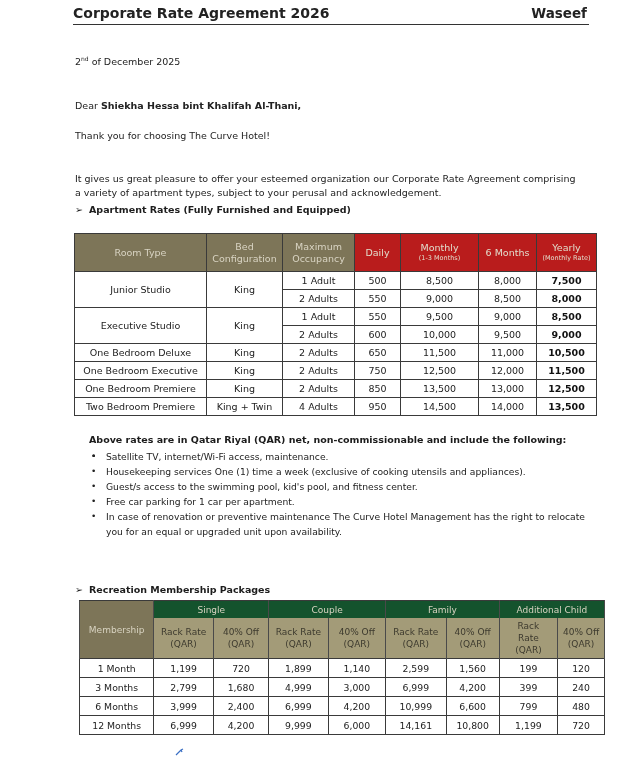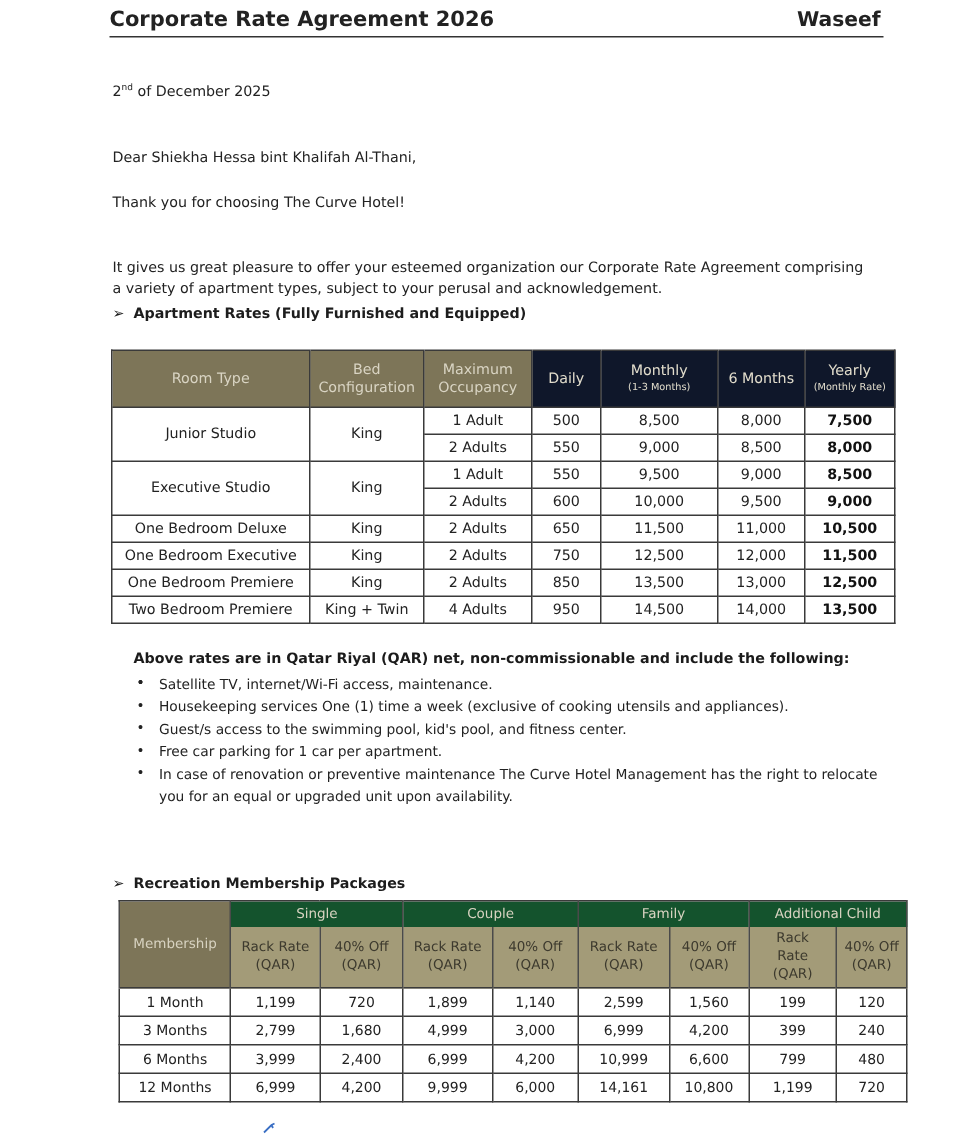--- a/index.html
+++ b/index.html
@@ -10,35 +10,35 @@
   }
   .abs { position: absolute; }
   .doc-header {
     left: 73px; top: 4px; width: 516px; height: 20px;
     border-bottom: 1px solid #333;
   }
   .doc-title { position: absolute; left: 0; top: 1px; font-size: 14px; font-weight: bold; color: #222; }
   .doc-brand { position: absolute; right: 2px; top: 1px; font-size: 13.5px; font-weight: bold; color: #222; }
   .text { font-size: 9.5px; line-height: 14px; color: #222; }
   sup { font-size: 6px; vertical-align: super; line-height: 0; }
-  .bold { font-weight: normal; }
+  .bold { font-weight: bold; }
   .section-head { font-size: 9.5px; font-weight: bold; color: #1d1d1d; }
   .arrow { display: inline-block; width: 14px; font-weight: normal; }
 
   table { border-collapse: collapse; table-layout: fixed; }
   td, th { padding: 0; text-align: center; vertical-align: middle; }
 
   
   #apt-table { left: 74px; top: 233px; width: 522px; padding-left: 20px; }
   #apt-table th {
     background: #7d7558; color: #d9d4c3; font-weight: normal;
     font-size: 9.5px; line-height: 12px; height: 37px;
     border-left: 1px solid #3a3a3a; border-top: 1.5px solid #3a3a3a;
   }
-  #apt-table th.light { background: #0f172a; color: #e2ddcc; margin-left: 40px; }
+  #apt-table th.light { background: #b91c1c; color: #e2ddcc; margin-left: 40px; }
   #apt-table th .small { font-size: 6.5px; display: block; line-height: 9px; }
   #apt-table td {
     font-size: 9.5px; height: 17px; border: 1px solid #3a3a3a; color: #222;
   }
   #apt-table td.yearly { font-weight: 600; color: #111; }
   #apt-table td.room { white-space: nowrap; }
 
   .notes-head { left: 89px; top: 434px; font-size: 9.5px; font-weight: bold; color: #1b1b1b; }
   .bullets { left: 89px; top: 449px; width: 510px; margin: 0; padding: 0; list-style: none; }
   .bullets li { position: relative; padding-left: 17px; font-size: 9.2px; line-height: 15px; color: #222; }

